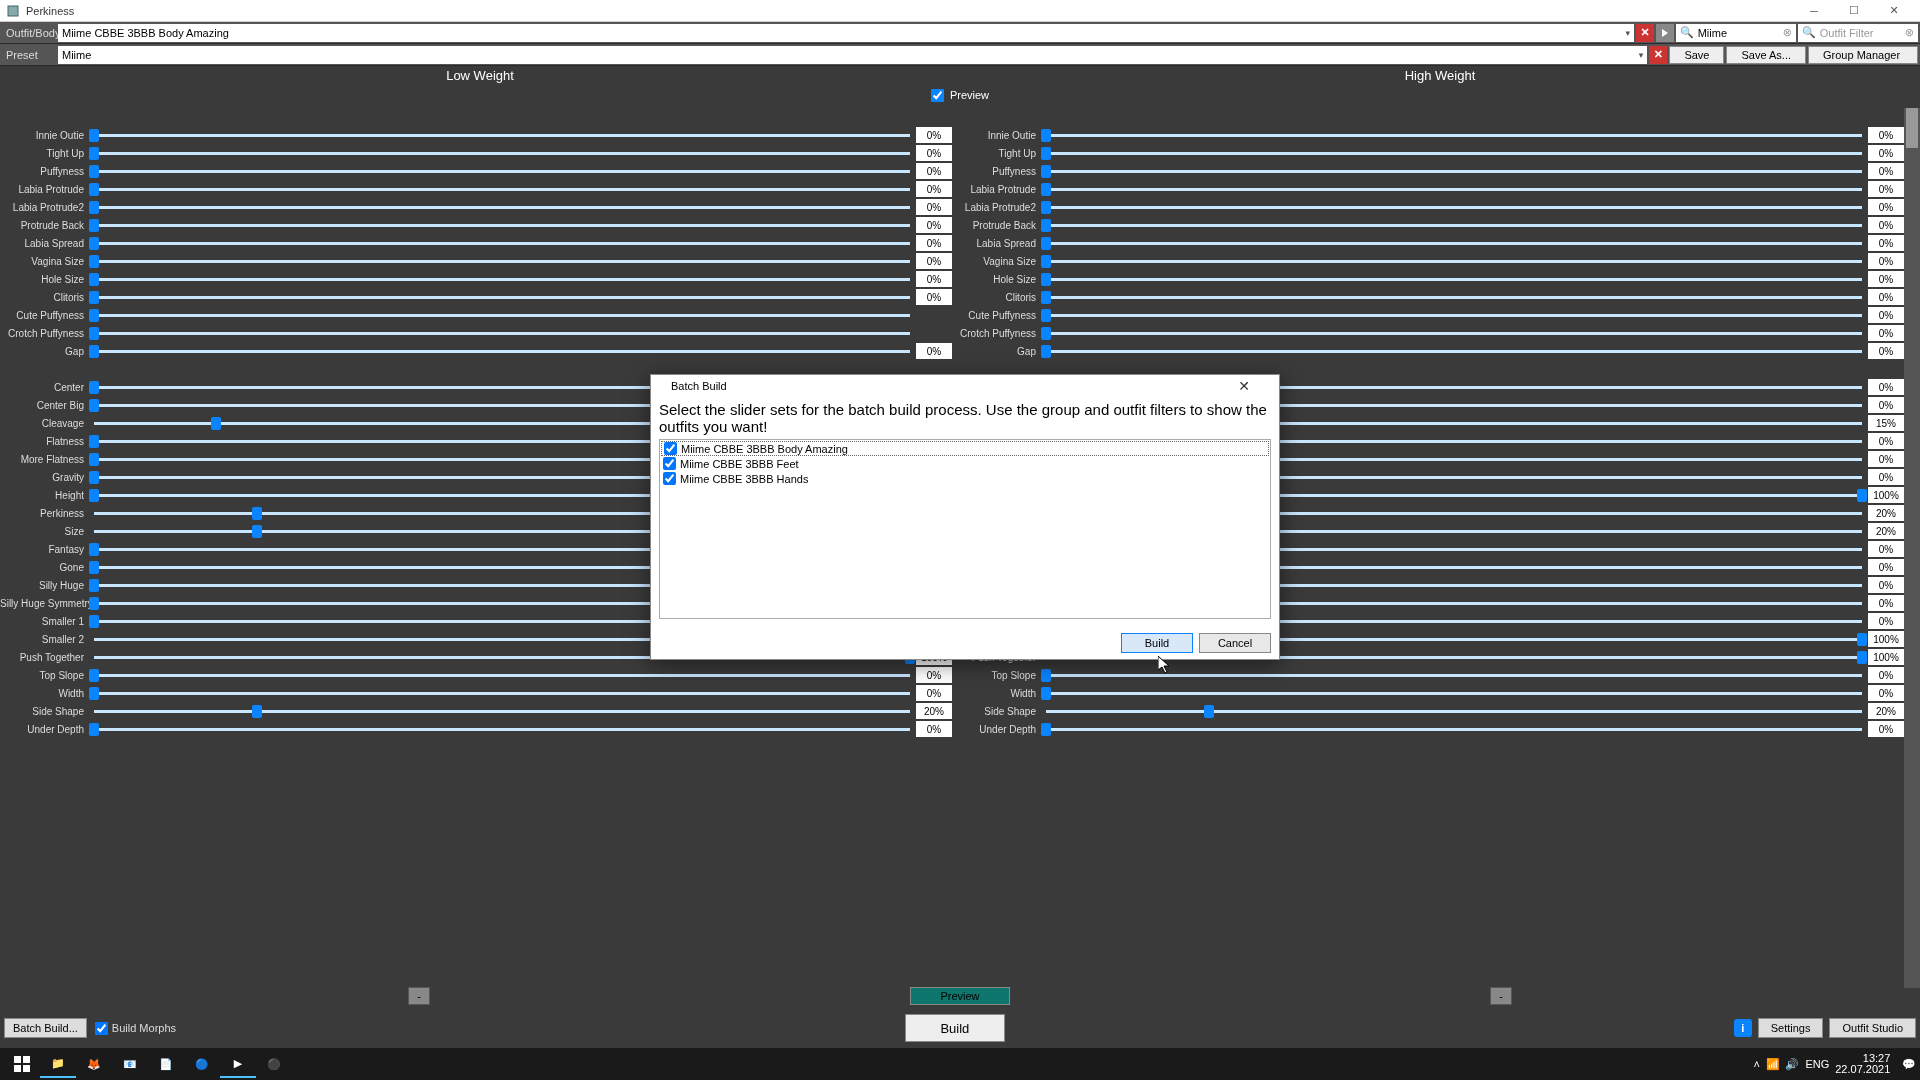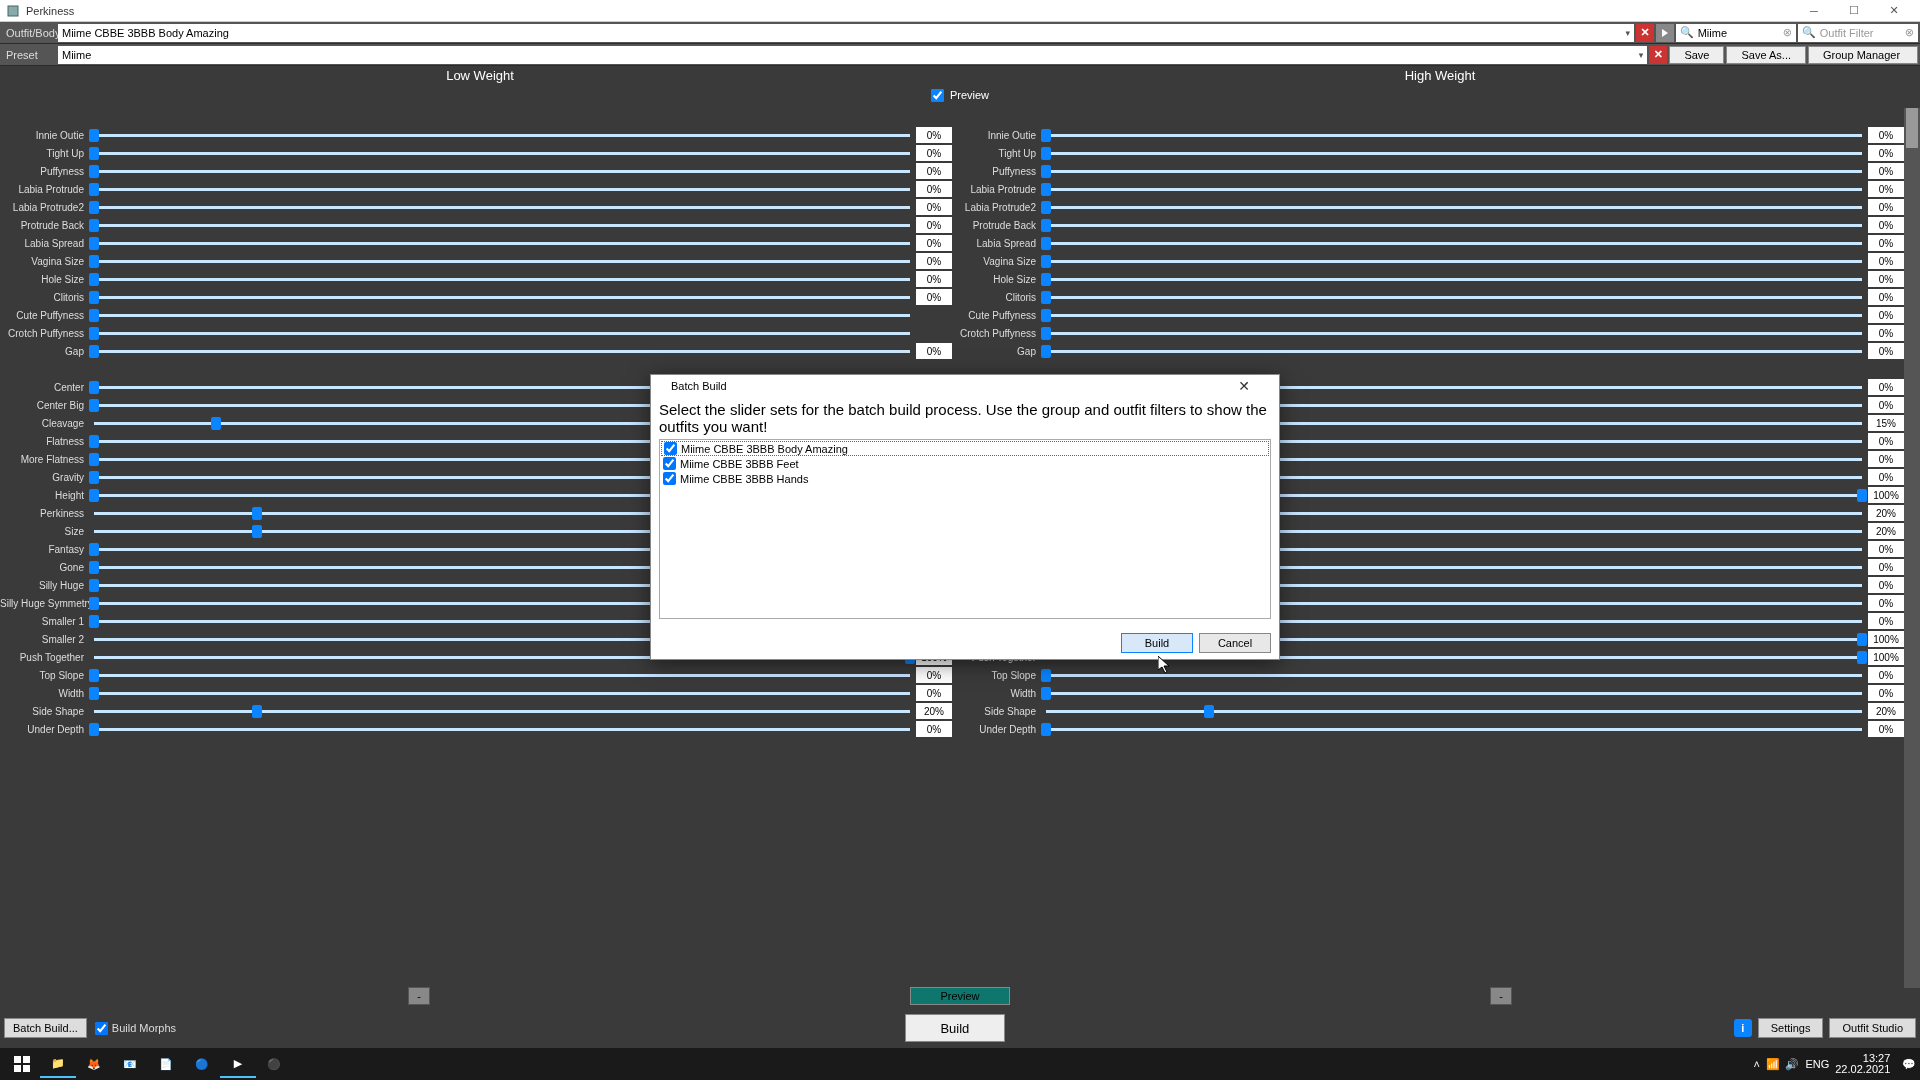--- a/index.html
+++ b/index.html
@@ -766,17 +766,17 @@
   <div class="tbicon active">▶</div>
   <div class="tbicon">⚫</div>
   <div class="spacer"></div>
   <div class="tray">
     <span>˄</span>
     <span>📶</span>
     <span>🔊</span>
     <span>ENG</span>
     <div class="clock">
       <div>13:27</div>
-      <div>22.02.2021</div>
+      <div>22.07.2021</div>
     </div>
     <span>💬</span>
   </div>
 </div>
 
 </body></html>

